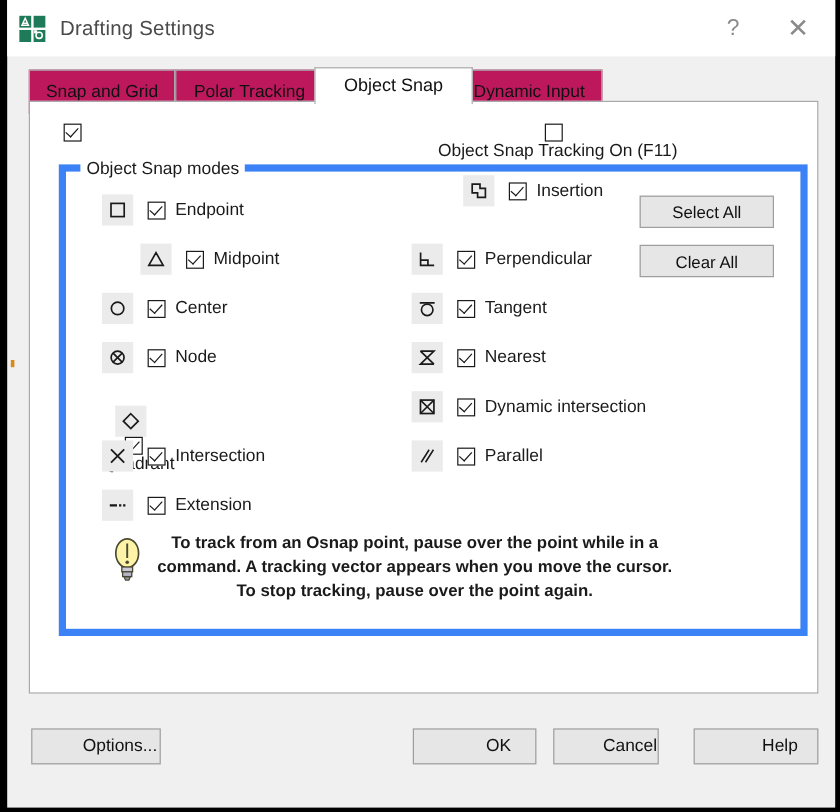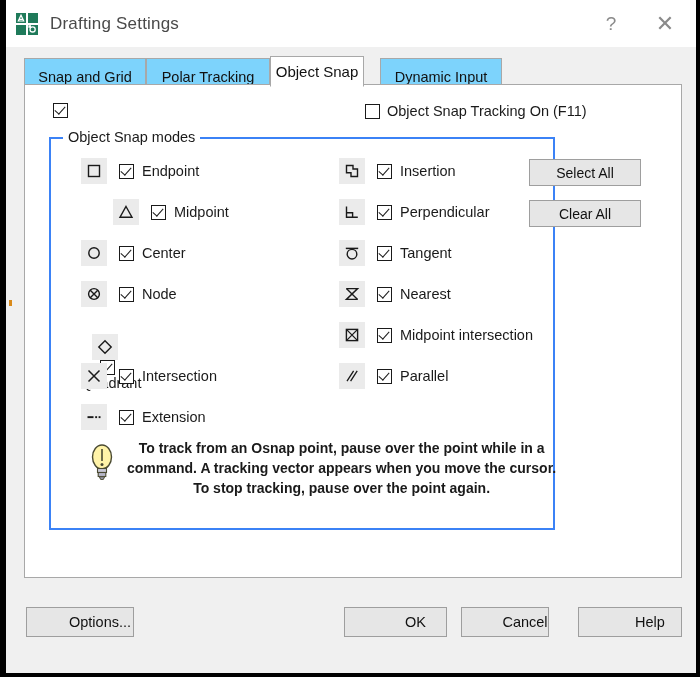--- a/index.html
+++ b/index.html
@@ -76,21 +76,21 @@
     position: absolute;
     left: 18px; top: 56px;
     right: 12px;
     height: 29px;
   }
   .tab {
     position: absolute;
     top: 2px;
     height: 37px;
     box-sizing: border-box;
-    background: #7dd3fc;
+    background: #be185d;
     border: 1px solid #a8a8a8;
     border-bottom: 1px solid #a8a8a8;
     display: flex;
     align-items: center;
     justify-content: center;
     font-size: 14.5px;
     color: #111111;
     font-family: "Liberation Sans", sans-serif;
     white-space: nowrap;
   }
@@ -122,21 +122,21 @@
     height: 24px;
   }
   .topcheck {
     position: absolute;
     display: flex;
     align-items: center;
     font-size: 14.5px;
     color: #1a1a1a;
   }
   #chk-osnap-on { left: 28px; }
-  #chk-osnap-track { left: 340px; }
+  #chk-osnap-track { left: 340px; flex-direction: column; }
 
   .cb {
     width: 15px; height: 15px;
     box-sizing: border-box;
     border: 1.6px solid #1a1a1a;
     background: #ffffff;
     margin-right: 7px;
     position: relative;
     flex: 0 0 auto;
   }
@@ -147,24 +147,24 @@
     width: 5px; height: 9px;
     border: solid #1a1a1a;
     border-width: 0 1.8px 1.8px 0;
     transform: rotate(42deg);
   }
 
   
   #groupbox {
     position: absolute;
     left: 24px; top: 52px;
-    width: 506px;
+    width: 624px;
     height: 393px;
     box-sizing: border-box;
-    border: 2px solid #3b82f6;
+    border: 6px solid #3b82f6;
   }
   #group-legend {
     position: absolute;
     left: 12px; top: -10px;
     background: #ffffff;
     padding: 0 5px;
     font-size: 14.5px;
     color: #1a1a1a;
   }
 
@@ -271,21 +271,21 @@
       </svg>
     </div>
     <div id="title-text">Drafting Settings</div>
     <div class="tb-btn" id="help-btn">?</div>
     <div class="tb-btn" id="close-btn">✕</div>
   </div>
 
   <div id="tabstrip">
     <div class="tab" style="left:0px;width:122px;">Snap and Grid</div>
     <div class="tab" style="left:122px;width:124px;">Polar Tracking</div>
-    <div class="tab active" style="left:246px;width:94px;">Object Snap</div>
+    <div class="tab active" style="left:238px;width:132px;">Object Snap</div>
     <div class="tab" style="left:356px;width:122px;">Dynamic Input</div>
   </div>
 
   <div id="panel">
 
     <div id="toprow">
       <div class="topcheck" id="chk-osnap-on">
         <span class="cb checked"></span>
       </div>
       <div class="topcheck" id="chk-osnap-track">
@@ -363,21 +363,21 @@
           <svg width="16" height="16" viewBox="0 0 16 16">
             <rect x="1.5" y="7.2" width="6" height="1.9" fill="#1a1a1a"></rect>
             <rect x="9.2" y="7.2" width="1.9" height="1.9" fill="#1a1a1a"></rect>
             <rect x="12.6" y="7.2" width="1.9" height="1.9" fill="#1a1a1a"></rect>
           </svg>
         </span>
         <span class="cb checked"></span>
         <span class="mode-label">Extension</span>
       </div>
 
-      <div class="mode-row col-right" style="top:20px;">
+      <div class="mode-row col-right" style="top:4px;margin-left:43px;">
         <span class="glyph-box">
           <svg width="16" height="16" viewBox="0 0 16 16">
             <path d="M2.5 2.5 H9 V6 H13.5 V13.5 H7 V9.8 H2.5 Z" fill="none" stroke="#1a1a1a" stroke-width="1.4"></path>
           </svg>
         </span>
         <span class="cb checked"></span>
         <span class="mode-label">Insertion</span>
       </div>
 
       <div class="mode-row col-right" style="top:61px;">
@@ -414,21 +414,21 @@
       </div>
 
       <div class="mode-row col-right" style="top:184px;">
         <span class="glyph-box">
           <svg width="16" height="16" viewBox="0 0 16 16">
             <rect x="2.4" y="2.4" width="11.2" height="11.2" fill="none" stroke="#1a1a1a" stroke-width="1.4"></rect>
             <path d="M2.4 2.4 L13.6 13.6 M13.6 2.4 L2.4 13.6" stroke="#1a1a1a" stroke-width="1.3"></path>
           </svg>
         </span>
         <span class="cb checked"></span>
-        <span class="mode-label">Midpoint intersection</span>
+        <span class="mode-label">Dynamic intersection</span>
       </div>
 
       <div class="mode-row col-right" style="top:225px;">
         <span class="glyph-box">
           <svg width="16" height="16" viewBox="0 0 16 16">
             <path d="M3 13.2 L9.6 2.8 M6.6 13.2 L13.2 2.8" stroke="#1a1a1a" stroke-width="1.3"></path>
           </svg>
         </span>
         <span class="cb checked"></span>
         <span class="mode-label">Parallel</span>

